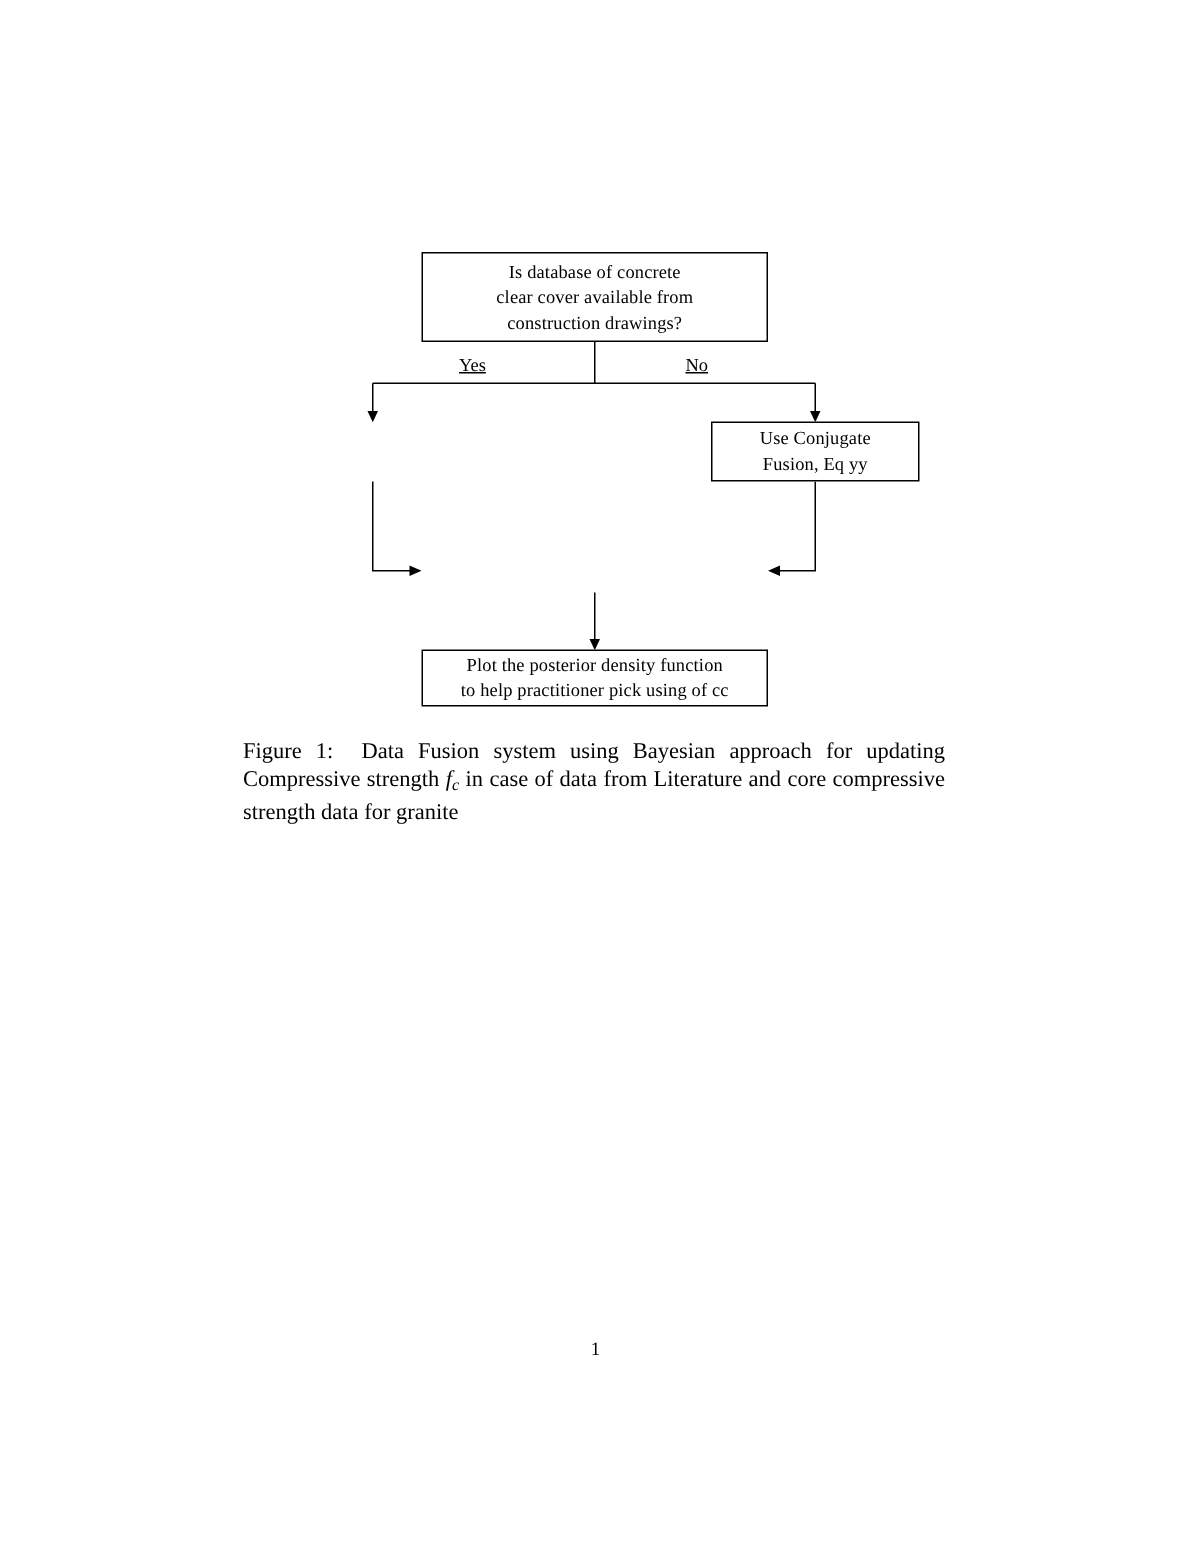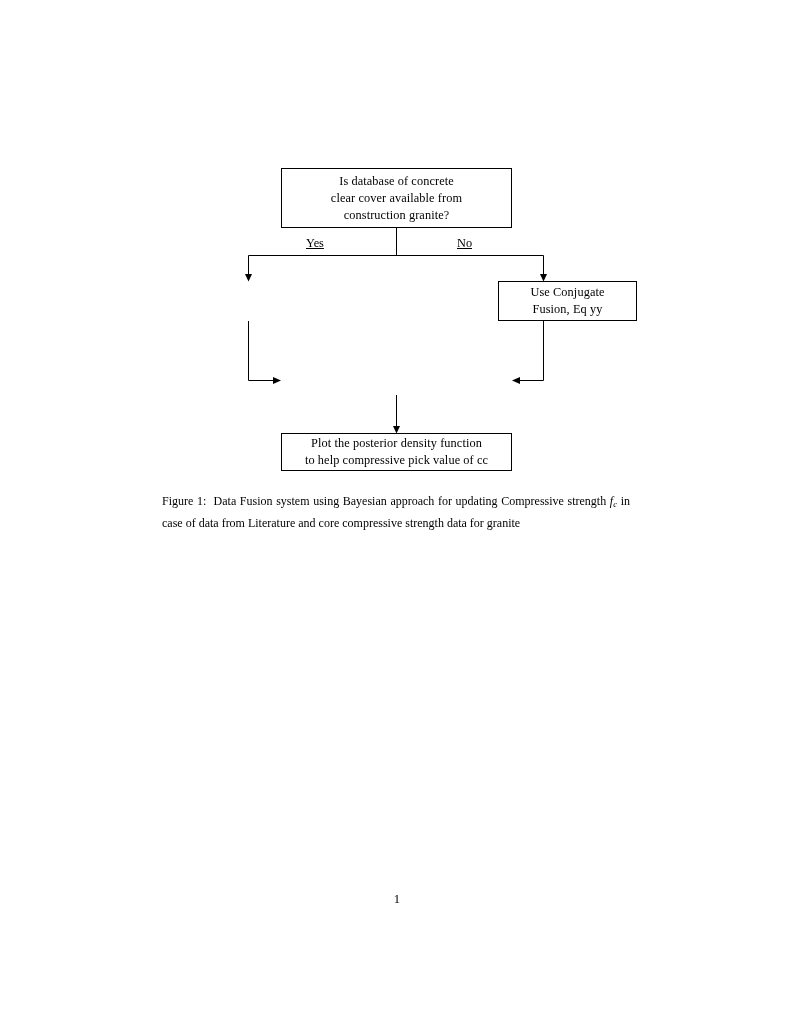--- a/index.html
+++ b/index.html
@@ -49,21 +49,21 @@
     text-align: center;
     font-size: 12.3px;
     line-height: 17px;
     letter-spacing: 0.1px;
     z-index: 2;
   }
   .node .ln { display: block; white-space: nowrap; }
 
   #node-question { left: 281px; top: 168px; width: 231px; height: 60px; }
   #node-jeffreys  { left: 180px; top: 281px; width: 138px; height: 40px; }
-  #node-conjugate { left: 474px; top: 281px; width: 139px; height: 40px; margin-left: 24px; }
+  #node-conjugate { left: 474px; top: 281px; width: 139px; height: 40px; }
   #node-posterior { left: 281px; top: 359px; width: 231px; height: 36px; }
   #node-plot      { left: 281px; top: 433px; width: 231px; height: 38px; }
 
   .edge-label {
     position: absolute;
     font-size: 12.3px;
     line-height: 14px;
     white-space: nowrap;
     z-index: 2;
     background: transparent;
@@ -71,21 +71,21 @@
   }
   #label-yes { left: 306px; top: 236px; }
   #label-no  { left: 457px; top: 236px; }
 
   
   #caption {
     position: absolute;
     left: 162px;
     top: 492px;
     width: 468px;
-    font-size: 12px;
+    font-size: 15px;
     line-height: 18.6px;
     text-align: justify;
     text-justify: inter-word;
   }
   #caption .mathvar {
     font-style: italic;
     font-family: "Liberation Serif", "DejaVu Serif", serif;
   }
   #caption .mathvar sub {
     font-size: 0.72em;
@@ -134,36 +134,36 @@
       <polyline points="543.5,321 543.5,380.5 519,380.5" fill="none" stroke="#000000" stroke-width="1"></polyline>
       <path d="M 520 377 L 512 380.5 L 520 384 z" fill="#000000"></path>
 
       <line x1="396.5" y1="395" x2="396.5" y2="427" stroke="#000000" stroke-width="1"></line>
       <path d="M 393 426 L 396.5 433.5 L 400 426 z" fill="#000000"></path>
     </svg>
 
     <div class="node" id="node-question">
       <span class="ln">Is database of concrete</span>
       <span class="ln">clear cover available from</span>
-      <span class="ln">construction granite?</span>
+      <span class="ln">construction drawings?</span>
     </div>
 
     <div class="edge-label" id="label-yes">Yes</div>
     <div class="edge-label" id="label-no">No</div>
 
 
     <div class="node" id="node-conjugate">
       <span class="ln">Use Conjugate</span>
       <span class="ln">Fusion, Eq yy</span>
     </div>
 
 
     <div class="node" id="node-plot">
       <span class="ln">Plot the posterior density function</span>
-      <span class="ln">to help compressive pick value of cc</span>
+      <span class="ln">to help practitioner pick using of cc</span>
     </div>
 
   </div>
 
   <div id="caption"><span>Figure 1:</span>&nbsp; <span>Data Fusion system using Bayesian approach for updating Compressive strength</span> <span class="mathvar"><span>f</span><sub>c</sub></span> <span>in case of data from Literature and core compressive strength data for granite</span></div>
 
   <div id="page-number">1</div>
 
 </div>
 

